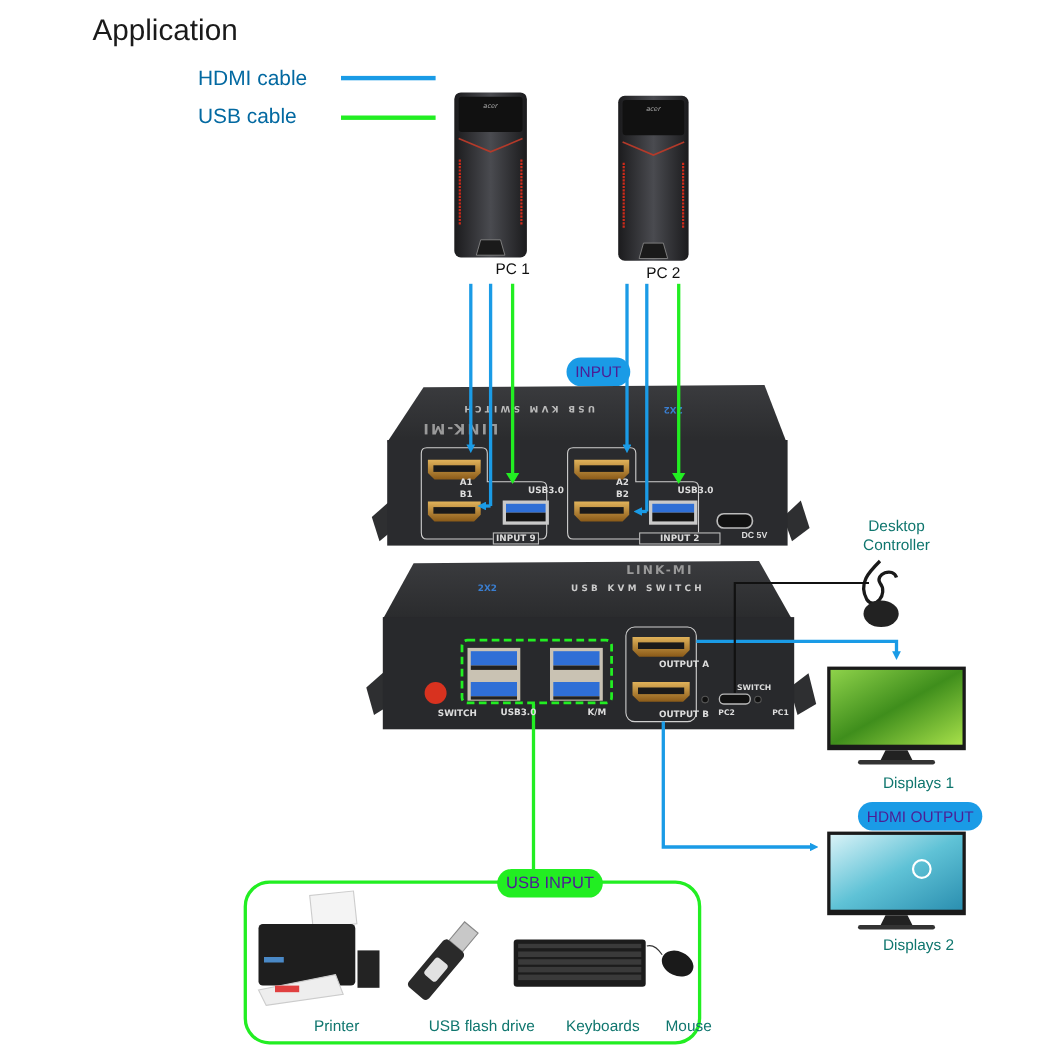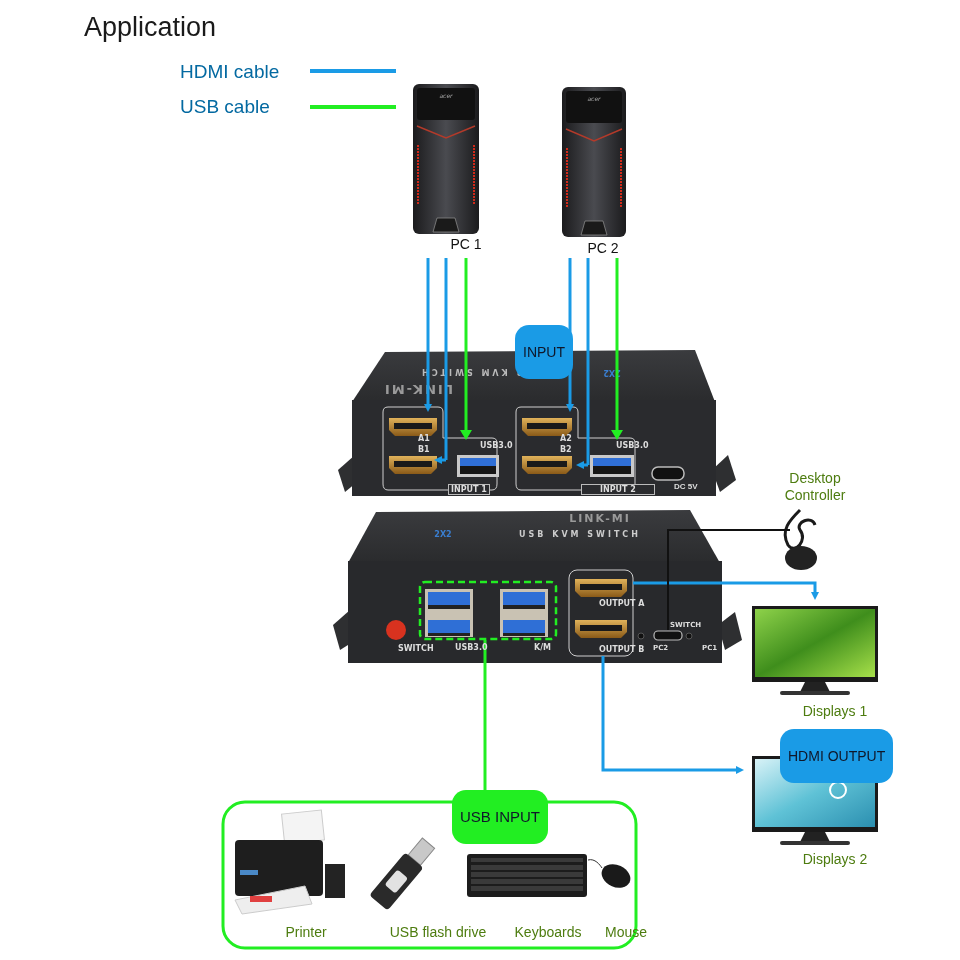--- a/index.html
+++ b/index.html
@@ -2,22 +2,22 @@
 <html><head>
   <meta charset="utf-8">
   <style>
     html, body { margin: 0; padding: 0; background: #ffffff; }
     body { width: 960px; height: 960px; position: relative; overflow: hidden; font-family: "Liberation Sans", sans-serif; color: #111; }
     .abs { position: absolute; margin-left: 20px; }
     .title { left: 64px; top: 12px; font-size: 27px; color: #1a1a1a; }
     .legend-label { font-size: 19px; color: #0369a1; width: 120px; }
     .legend-line { height: 4px; width: 86px; }
     .pc-label { font-size: 14px; color: #111; text-align: center; width: 80px; }
-    .pill { border-radius: 14px; font-size: 14px; color: #0f172a; text-align: center; padding: 18px 8px; line-height: 18px; }
-    .cap { font-size: 14px; color: #4d7c0f; text-align: center; }
+    .pill { border-radius: 14px; font-size: 14px; color: #4c1d95; text-align: center; padding: 4px 8px; line-height: 18px; }
+    .cap { font-size: 14px; color: #0f766e; text-align: center; }
     svg.main { position: absolute; left: 0; top: 0; }
   </style>
 </head>
 <body>
 
 <div class="abs title">Application</div>
 
 <div class="abs legend-label" style="left:160px; top:61px;">HDMI cable</div>
 <div class="abs legend-line" style="left:290px; top:69px; background:#1a9be6;"></div>
 <div class="abs legend-label" style="left:160px; top:96px;">USB cable</div>
@@ -250,21 +250,21 @@
 </svg>
 
 <div class="abs pc-label" style="left:406px; top:236px;">PC 1</div>
 <div class="abs pc-label" style="left:543px; top:240px;">PC 2</div>
 
 <div class="abs pill" style="left:495px; top:325px; background:#1a9be6;">INPUT</div>
 
 <div class="abs" style="left:398px; top:434px; font-size:8px; color:#ddd; font-family:'DejaVu Sans',sans-serif; font-weight:bold;">A1</div>
 <div class="abs" style="left:398px; top:445px; font-size:8px; color:#ddd; font-family:'DejaVu Sans',sans-serif; font-weight:bold;">B1</div>
 <div class="abs" style="left:460px; top:441px; font-size:8px; color:#ddd; font-family:'DejaVu Sans',sans-serif; font-weight:bold;">USB3.0</div>
-<div class="abs" style="left:428px; top:484px; font-size:8px; color:#ddd; font-family:'DejaVu Sans',sans-serif; font-weight:bold; border:1px solid #bbb; padding:0 2px; background:#2a2b2e;">INPUT 1</div>
+<div class="abs" style="left:428px; top:484px; font-size:8px; color:#ddd; font-family:'DejaVu Sans',sans-serif; font-weight:bold; border:1px solid #bbb; padding:0 2px; background:#2a2b2e;">INPUT 9</div>
 <div class="abs" style="left:540px; top:434px; font-size:8px; color:#ddd; font-family:'DejaVu Sans',sans-serif; font-weight:bold;">A2</div>
 <div class="abs" style="left:540px; top:445px; font-size:8px; color:#ddd; font-family:'DejaVu Sans',sans-serif; font-weight:bold;">B2</div>
 <div class="abs" style="left:596px; top:441px; font-size:8px; color:#ddd; font-family:'DejaVu Sans',sans-serif; font-weight:bold;">USB3.0</div>
 <div class="abs" style="left:561px; top:484px; font-size:8px; color:#ddd; font-family:'DejaVu Sans',sans-serif; font-weight:bold; border:1px solid #bbb; padding:0 18px; background:#2a2b2e;">INPUT 2</div>
 <div class="abs" style="left:654px; top:482px; font-size:8px; color:#ddd; font-family:Liberation Sans, sans-serif; font-weight:bold;">DC 5V</div>
 
 <div class="abs" style="left:378px; top:644px; font-size:8px; color:#ddd; font-family:'DejaVu Sans',sans-serif; font-weight:bold;">SWITCH</div>
 <div class="abs" style="left:435px; top:643px; font-size:8px; color:#ddd; font-family:'DejaVu Sans',sans-serif; font-weight:bold;">USB3.0</div>
 <div class="abs" style="left:514px; top:643px; font-size:8px; color:#ddd; font-family:'DejaVu Sans',sans-serif; font-weight:bold;">K/M</div>
 <div class="abs" style="left:579px; top:599px; font-size:8px; color:#ddd; font-family:'DejaVu Sans',sans-serif; font-weight:bold;">OUTPUT A</div>

